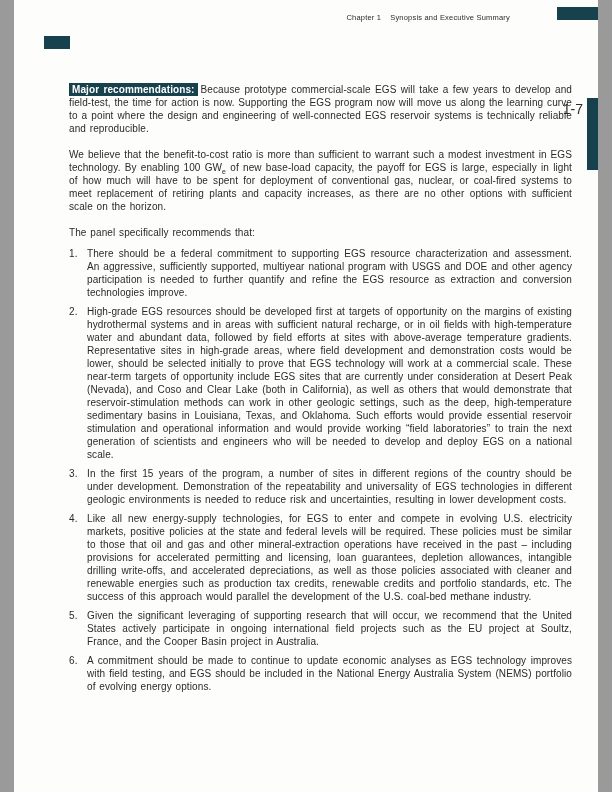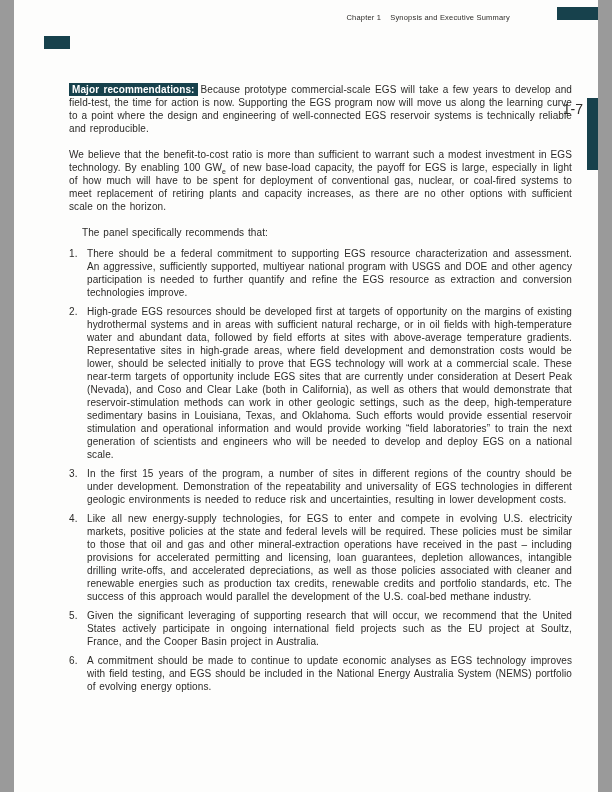--- a/index.html
+++ b/index.html
@@ -80,21 +80,20 @@
   }
   .highlight {
     background: var(--accent);
     color: #ffffff;
     font-weight: bold;
     padding: 1px 3px;
     margin-right: 3px;
   }
   .lead-in {
     margin-bottom: 8px;
-    margin-left: 13px;
   }
   sub {
     font-size: 7px;
     line-height: 0;
   }
   .rec-list {
     list-style: none;
     margin: 0;
     padding: 0;
   }

